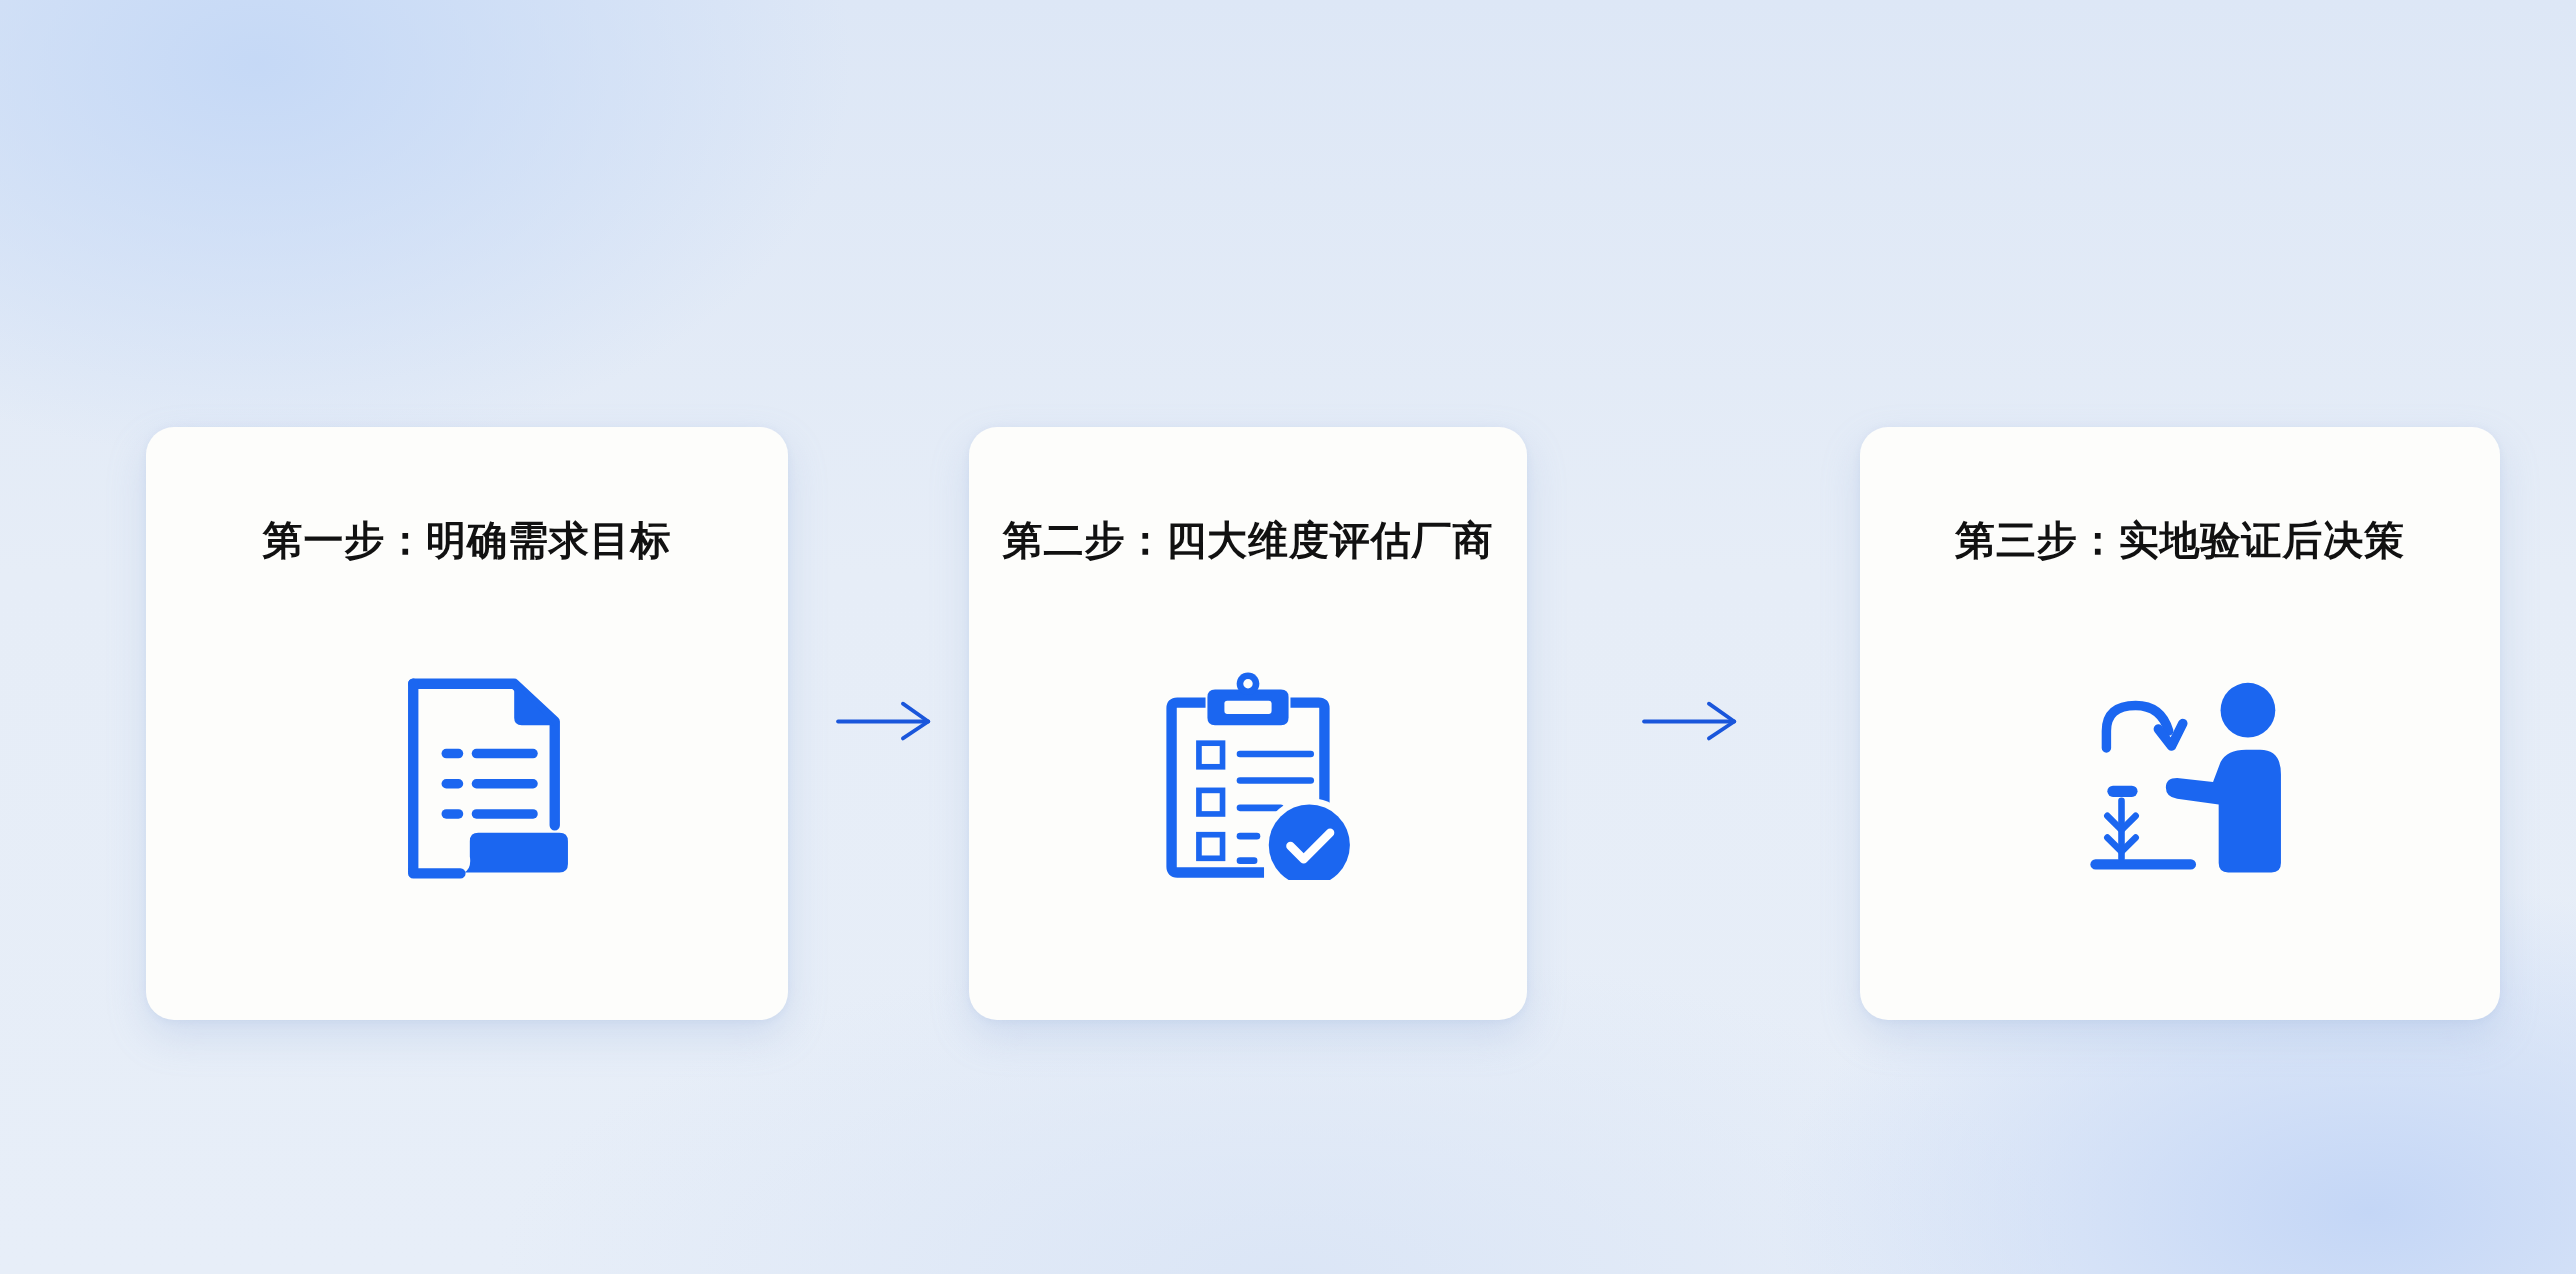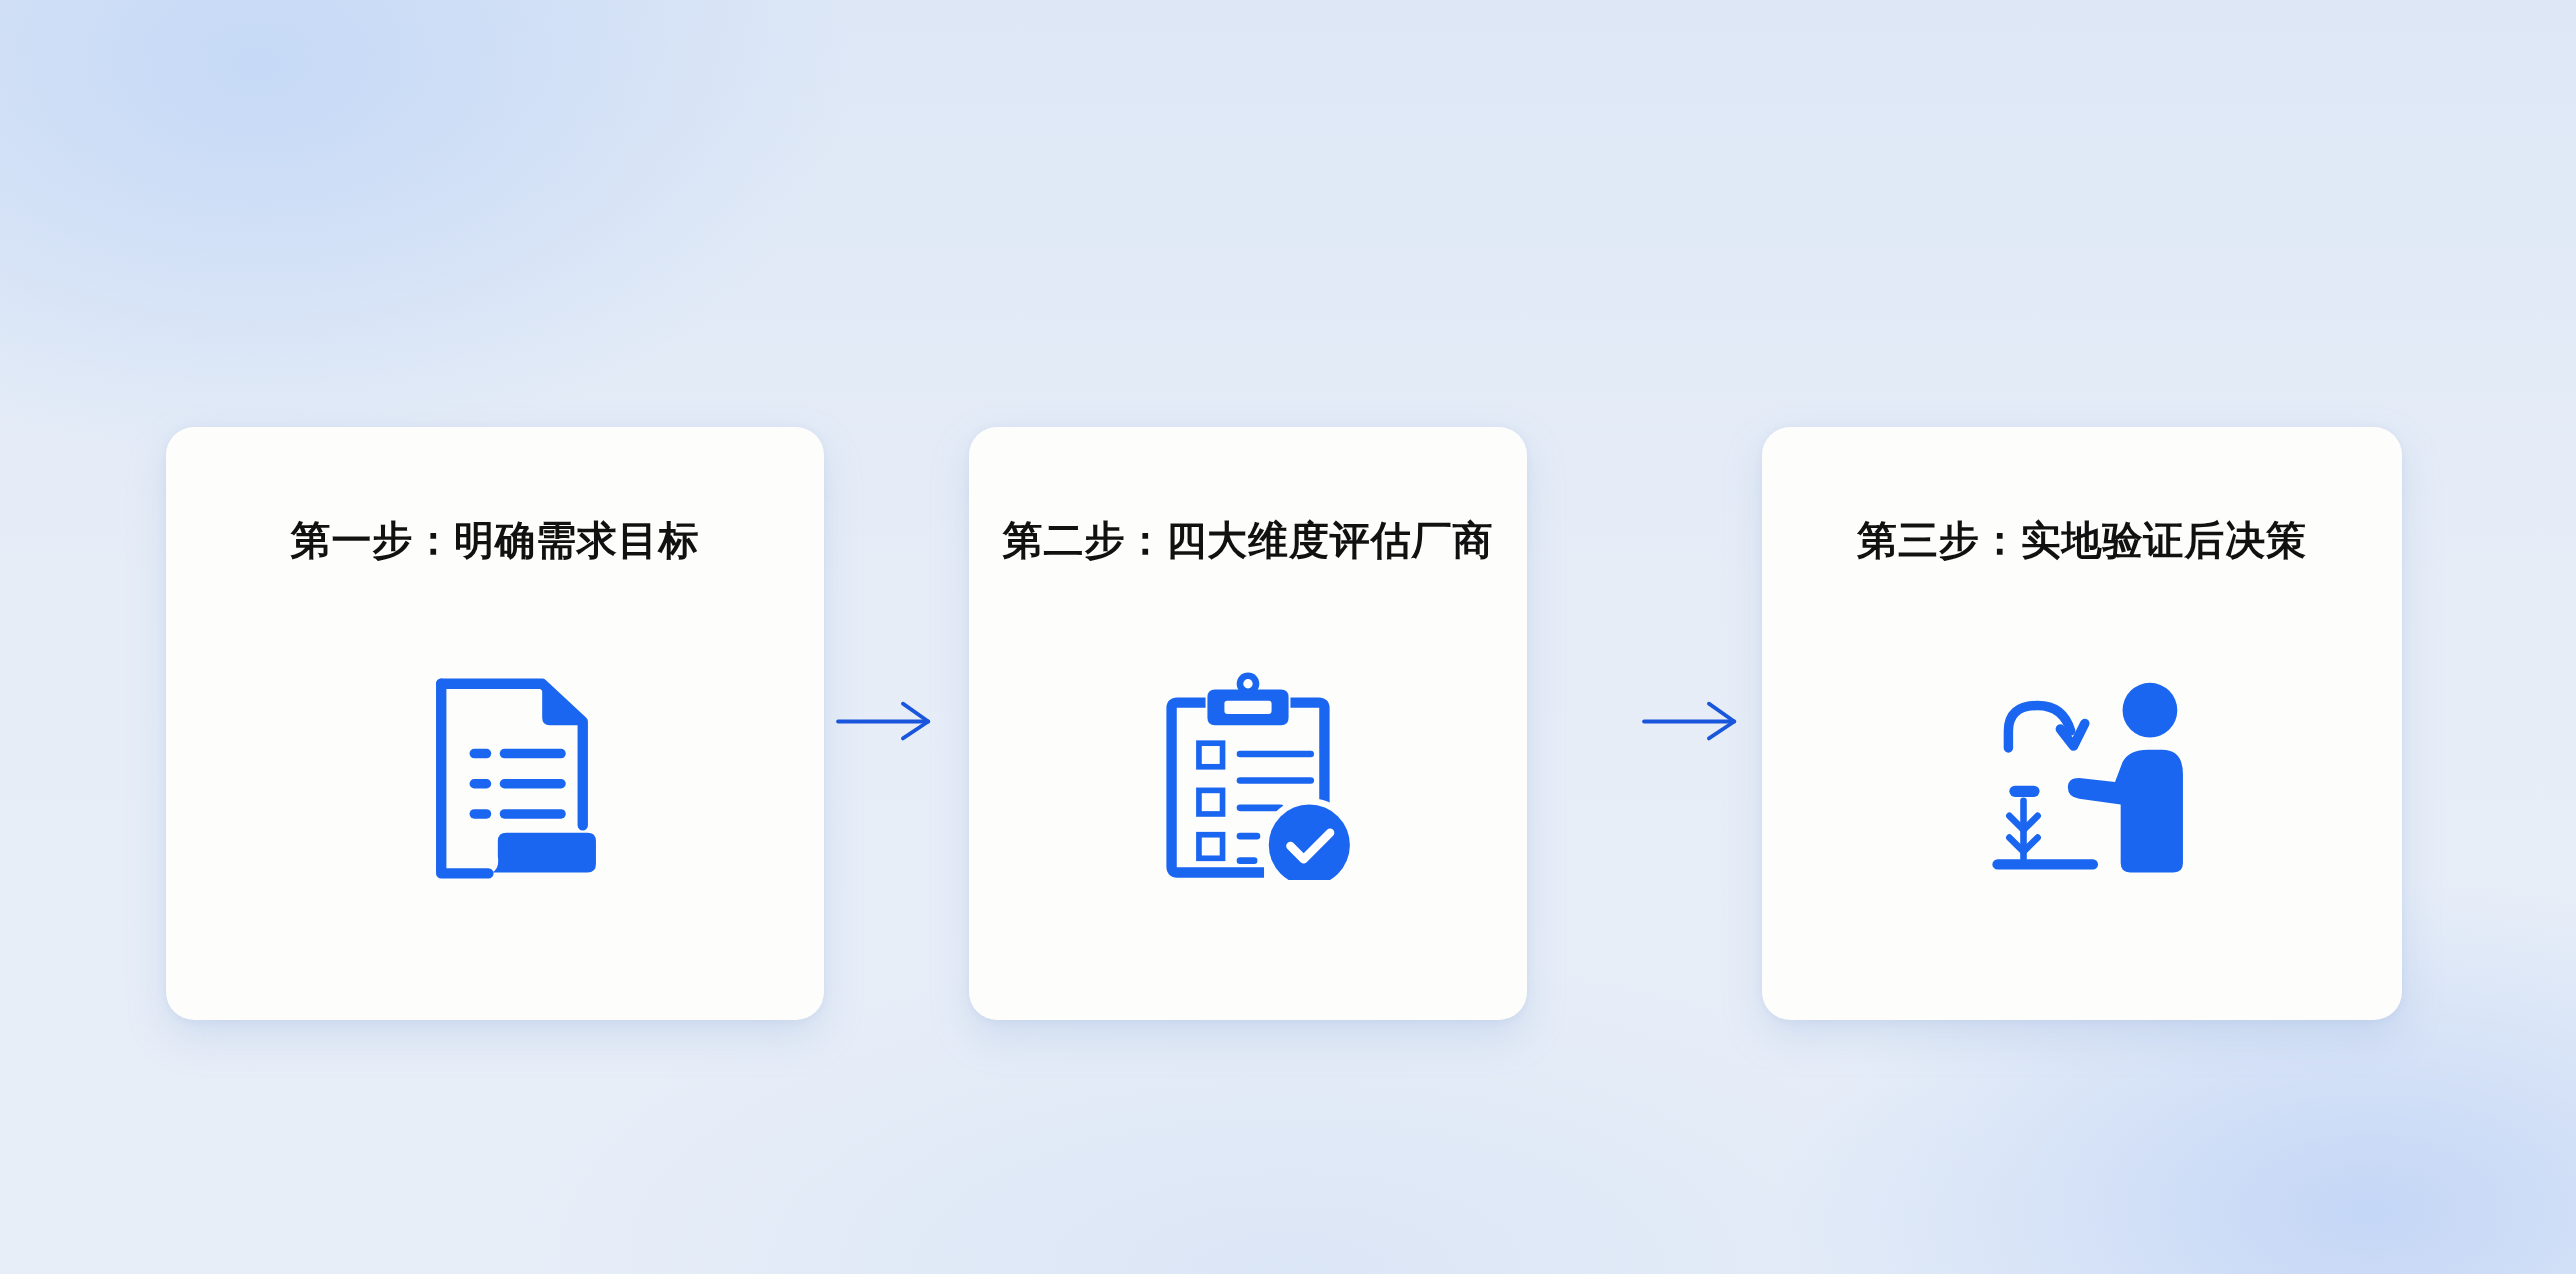--- a/index.html
+++ b/index.html
@@ -35,21 +35,21 @@
   .arrow {
     position: absolute; top: 698px; width: 104px; height: 47px;
   }
   .arrow svg { width: 100%; height: 100%; display: block; }
 </style>
 </head>
 <body>
 
 <div class="stage">
 
-  <div class="card" style="left:166px; width:642px;padding-left:16px;">
+  <div class="card" style="left:146px; width:642px;">
     <div class="card-title">第一步：明确需求目标</div>
     <div class="card-icon">
       <svg viewBox="0 0 230 230" xmlns="http://www.w3.org/2000/svg">
 
         <path d="M58 22 H165 L208 62 V172" fill="none" stroke="#1b66f0" stroke-width="11" stroke-linejoin="round" stroke-linecap="round"></path>
         <path d="M58 22 V223 H108" fill="none" stroke="#1b66f0" stroke-width="11" stroke-linejoin="round" stroke-linecap="round"></path>
 
         <path d="M165 22 V58 Q165 66 173 66 H208 Z" fill="#1b66f0"></path>
 
         <rect x="88" y="91" width="23" height="10" rx="5" fill="#1b66f0"></rect>
@@ -101,21 +101,21 @@
     </div>
   </div>
 
   <div class="arrow" style="left:1640px;">
     <svg viewBox="0 0 110 50" xmlns="http://www.w3.org/2000/svg">
       <line x1="4" y1="25" x2="100" y2="25" stroke="#1a56db" stroke-width="4" stroke-linecap="round"></line>
       <polyline points="73,6 100,25 73,43" fill="none" stroke="#1a56db" stroke-width="4" stroke-linecap="round" stroke-linejoin="round"></polyline>
     </svg>
   </div>
 
-  <div class="card" style="left:1762px; width:640px;">
+  <div class="card" style="left:1860px; width:640px;">
     <div class="card-title">第三步：实地验证后决策</div>
     <div class="card-icon">
       <svg viewBox="0 0 230 230" xmlns="http://www.w3.org/2000/svg">
 
         <path d="M37 90 V72 Q37 45 68 45 Q95 45 103 72" fill="none" stroke="#1b66f0" stroke-width="10" stroke-linecap="round"></path>
         <polyline points="92,70 106,88 118,64" fill="none" stroke="#1b66f0" stroke-width="10" stroke-linecap="round" stroke-linejoin="round"></polyline>
 
         <circle cx="187" cy="50" r="29" fill="#1b66f0"></circle>
 
         <path d="M158 105 Q165 92 185 92 H200 Q222 92 222 118 V212 Q222 222 212 222 H166 Q156 222 156 212 V150 L112 144 Q100 142 100 132 Q100 122 112 122 L150 126 Z" fill="#1b66f0"></path>

